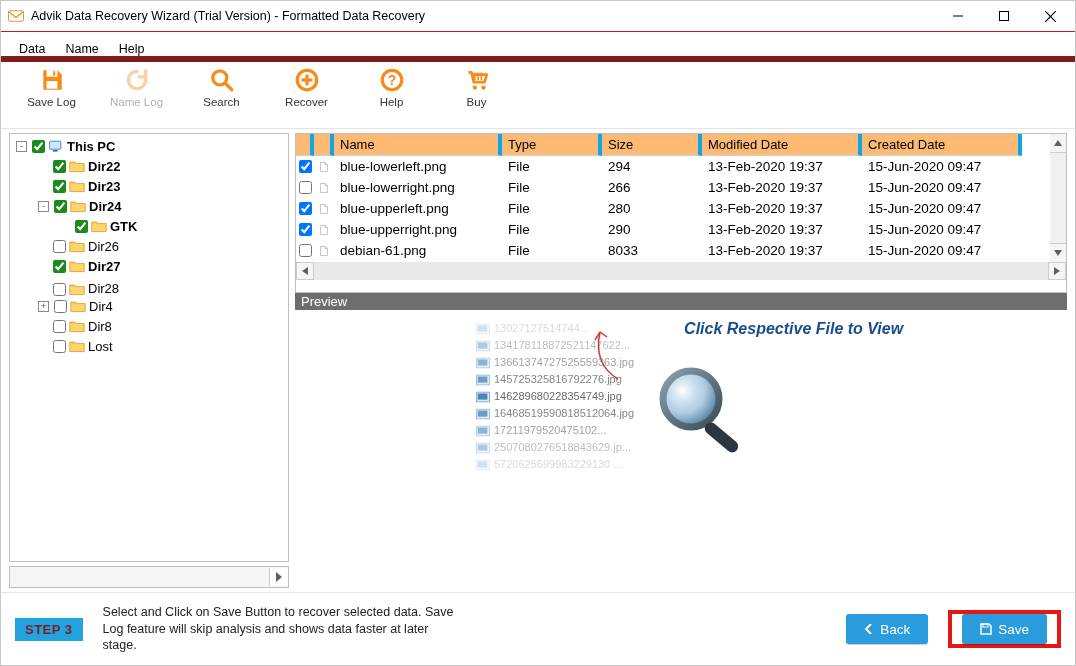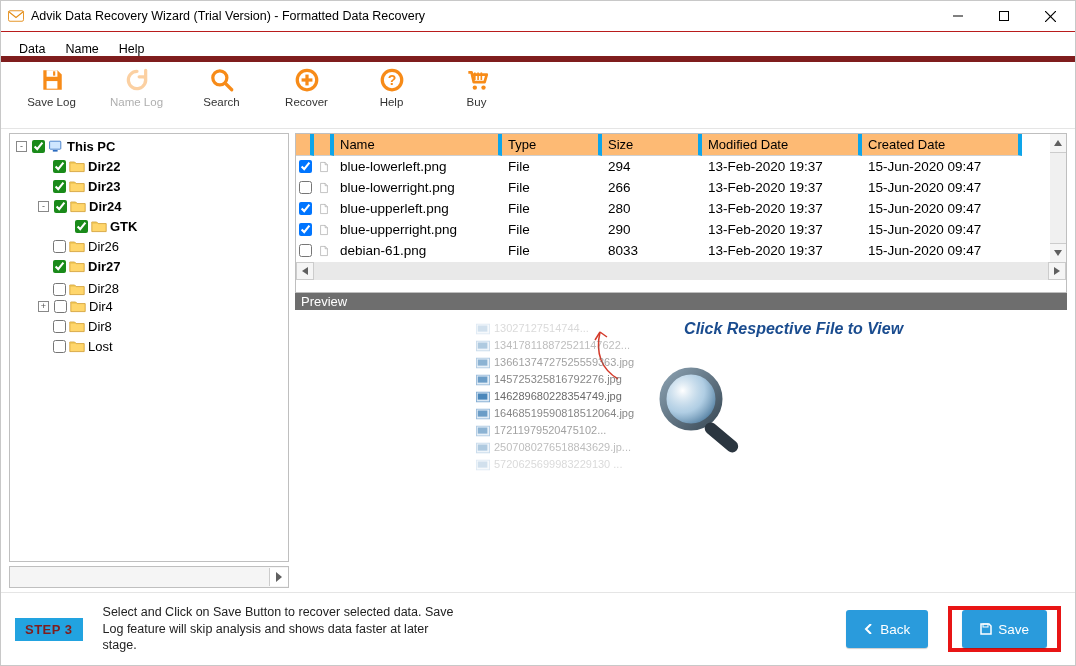--- a/index.html
+++ b/index.html
@@ -55,21 +55,21 @@
   .preview-center{position:absolute;left:150px;top:10px;width:540px;display:flex;gap:30px;}
   .preview-list{font-size:11px;color:#6a6a6a;line-height:17px;}
   .preview-list .row{display:flex;align-items:center;gap:4px;}
   .preview-list .row svg{width:14px;height:12px;}
   .magnifier{position:absolute;left:210px;top:44px;}
   .arrow-swoosh{position:absolute;left:142px;top:4px;}
   
   .footer{height:72px;border-top:1px solid #e5e5e5;display:flex;align-items:center;padding:0 14px;gap:20px;}
   .step-pill{background:#22a3e0;color:#7f1d1d;font-weight:600;font-size:13px;padding:4px 10px;letter-spacing:.5px;}
   .footer .tip{flex:1;font-size:12.5px;color:#222;max-width:640px;line-height:1.35;}
-  .btn{background:#2a9bdc;color:#fff;border:none;border-radius:3px;height:38px;padding:0 18px;font-size:13.5px;display:flex;align-items:center;gap:6px;box-shadow:0 1px 1px rgba(0,0,0,.2);}
+  .btn{background:#2a9bdc;color:#fff;border:none;border-radius:3px;height:30px;padding:0 18px;font-size:13.5px;display:flex;align-items:center;gap:6px;box-shadow:0 1px 1px rgba(0,0,0,.2);}
   .save-wrap{border:4px solid #e81515;padding:0 10px;}
   .footer .spacer{flex:1;}
 </style>
 </head>
 <body>
 
 <div class="window">
 
   <div class="titlebar">
     <span class="app-icon">

